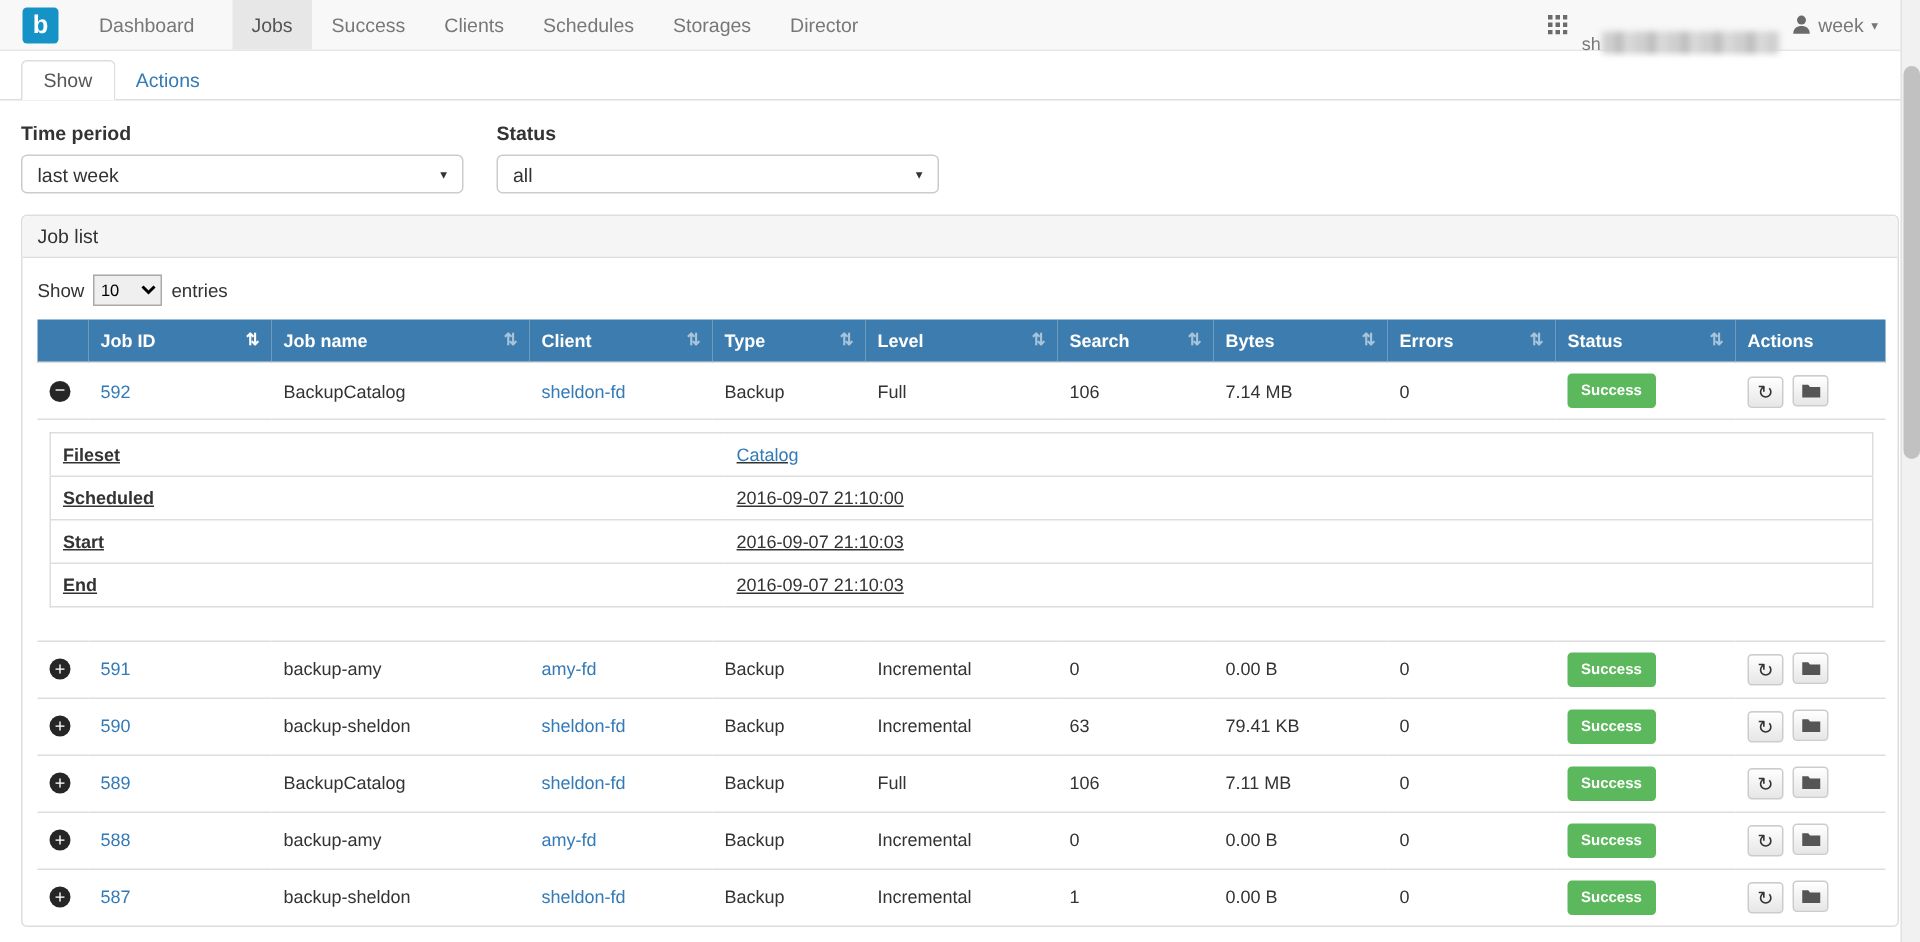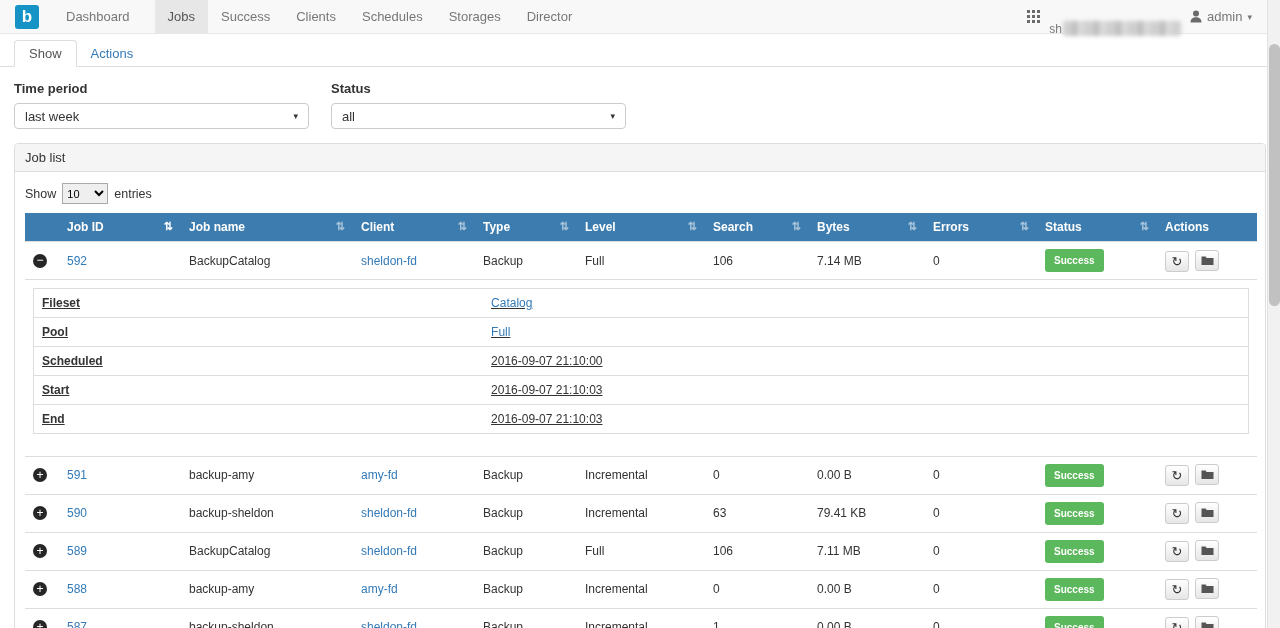--- a/index.html
+++ b/index.html
@@ -171,21 +171,21 @@
     </span>
     <span class="host-area">
       <span class="host-prefix">sh</span>
       <span class="blurbox"></span>
     </span>
     <span class="user-menu">
       <svg width="12" height="13" viewBox="0 0 12 13">
         <circle cx="6" cy="3.4" r="3" fill="#6b6b6b"></circle>
         <path d="M0.5 12.5 C0.5 8.8 3 7.3 6 7.3 C9 7.3 11.5 8.8 11.5 12.5 Z" fill="#6b6b6b"></path>
       </svg>
-      <span>admin</span>
+      <span>week</span>
       <span class="caret-sm">▾</span>
     </span>
   </div>
 </div>
 
 <div class="tabbar">
   <div class="tab active"><span>Show</span></div>
   <div class="tab link"><span>Actions</span></div>
 </div>
 
@@ -275,24 +275,20 @@
         </tr>
 
         <tr>
           <td colspan="11" class="detail-td">
             <div class="detail-wrap">
               <table class="detail">
                 <tbody>
                     <tr>
                   <td class="lbl">Fileset</td>
                   <td><a class="lnk">Catalog</a></td>
-                </tr>
-                <tr>
-                  <td class="lbl">Pool</td>
-                  <td><a class="lnk">Full</a></td>
                 </tr>
                 <tr>
                   <td class="lbl">Scheduled</td>
                   <td><span>2016-09-07 21:10:00</span></td>
                 </tr>
                 <tr>
                   <td class="lbl">Start</td>
                   <td><span>2016-09-07 21:10:03</span></td>
                 </tr>
                 <tr>

